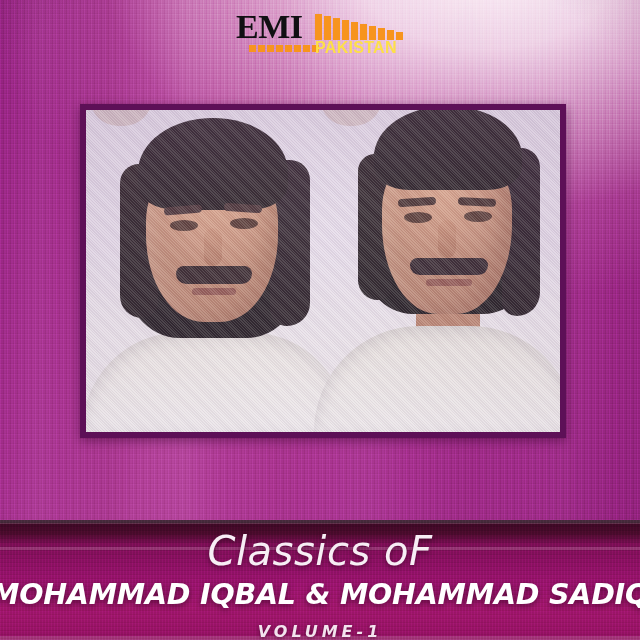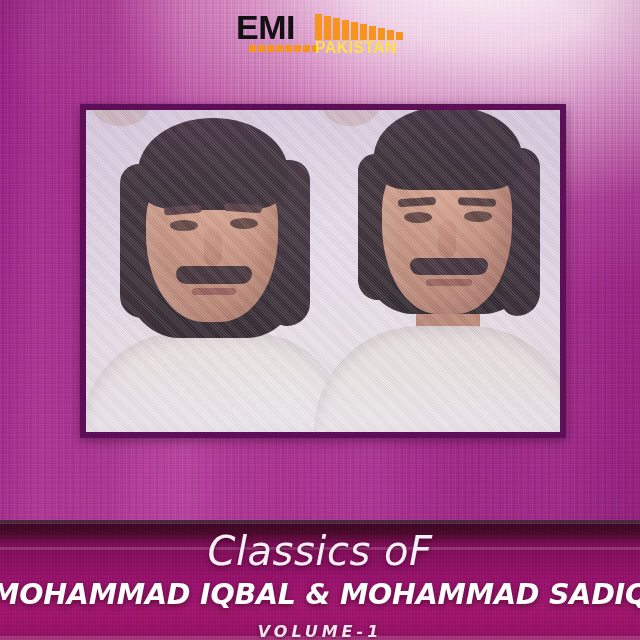--- a/index.html
+++ b/index.html
@@ -196,21 +196,21 @@
   #emi-logo{
     position:absolute;left:0;right:0;top:12px;
     display:flex;justify-content:center;align-items:flex-start;
     z-index:20;
   }
   #emi-inner{position:relative;width:168px;height:48px;}
   #emi-word{
     position:absolute;left:0;top:-2px;
     font-weight:bold;font-size:34px;letter-spacing:-0.5px;
     color:#111013;line-height:34px;
-    font-family:Liberation Sans, sans-serif;
+    font-family:Liberation Serif, serif;
   }
   #emi-bars{
     position:absolute;left:79px;top:2px;
     display:flex;align-items:flex-end;gap:2px;height:26px;
   }
   #emi-bars i{display:block;width:7px;background:#f7941e;}
   #emi-dots{
     position:absolute;left:13px;top:31px;
     display:flex;align-items:flex-end;gap:2px;height:9px;
   }

